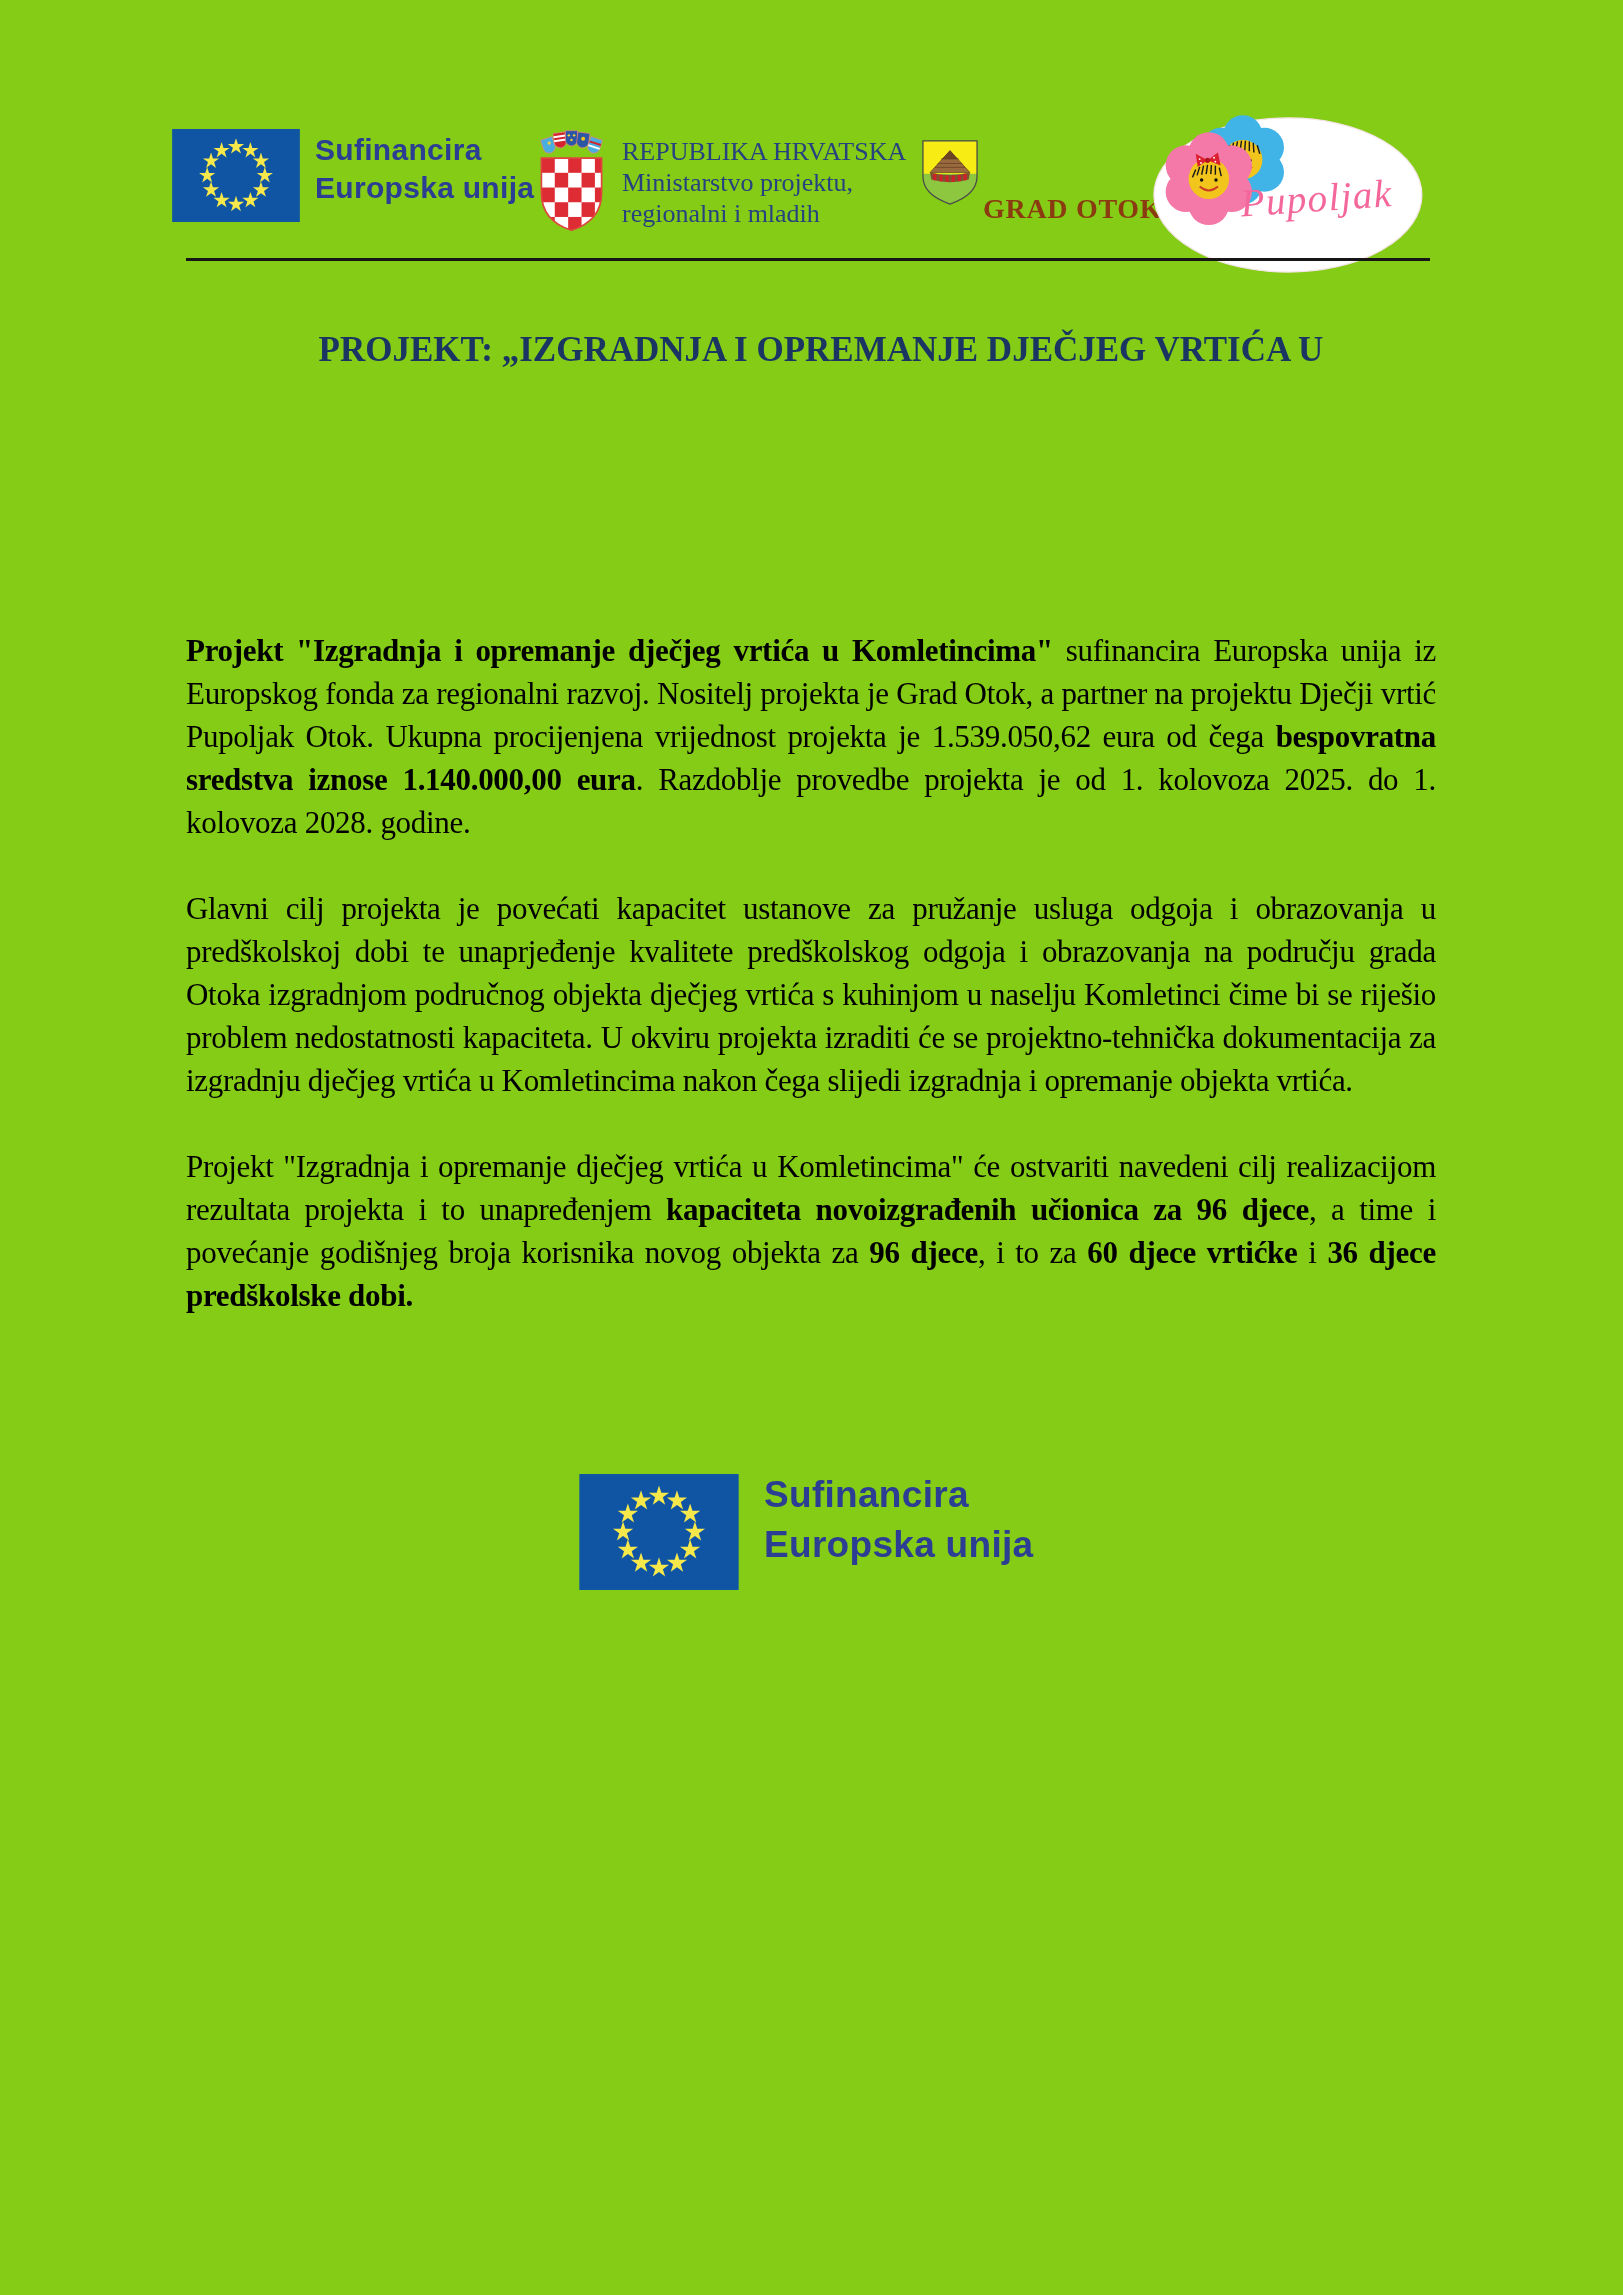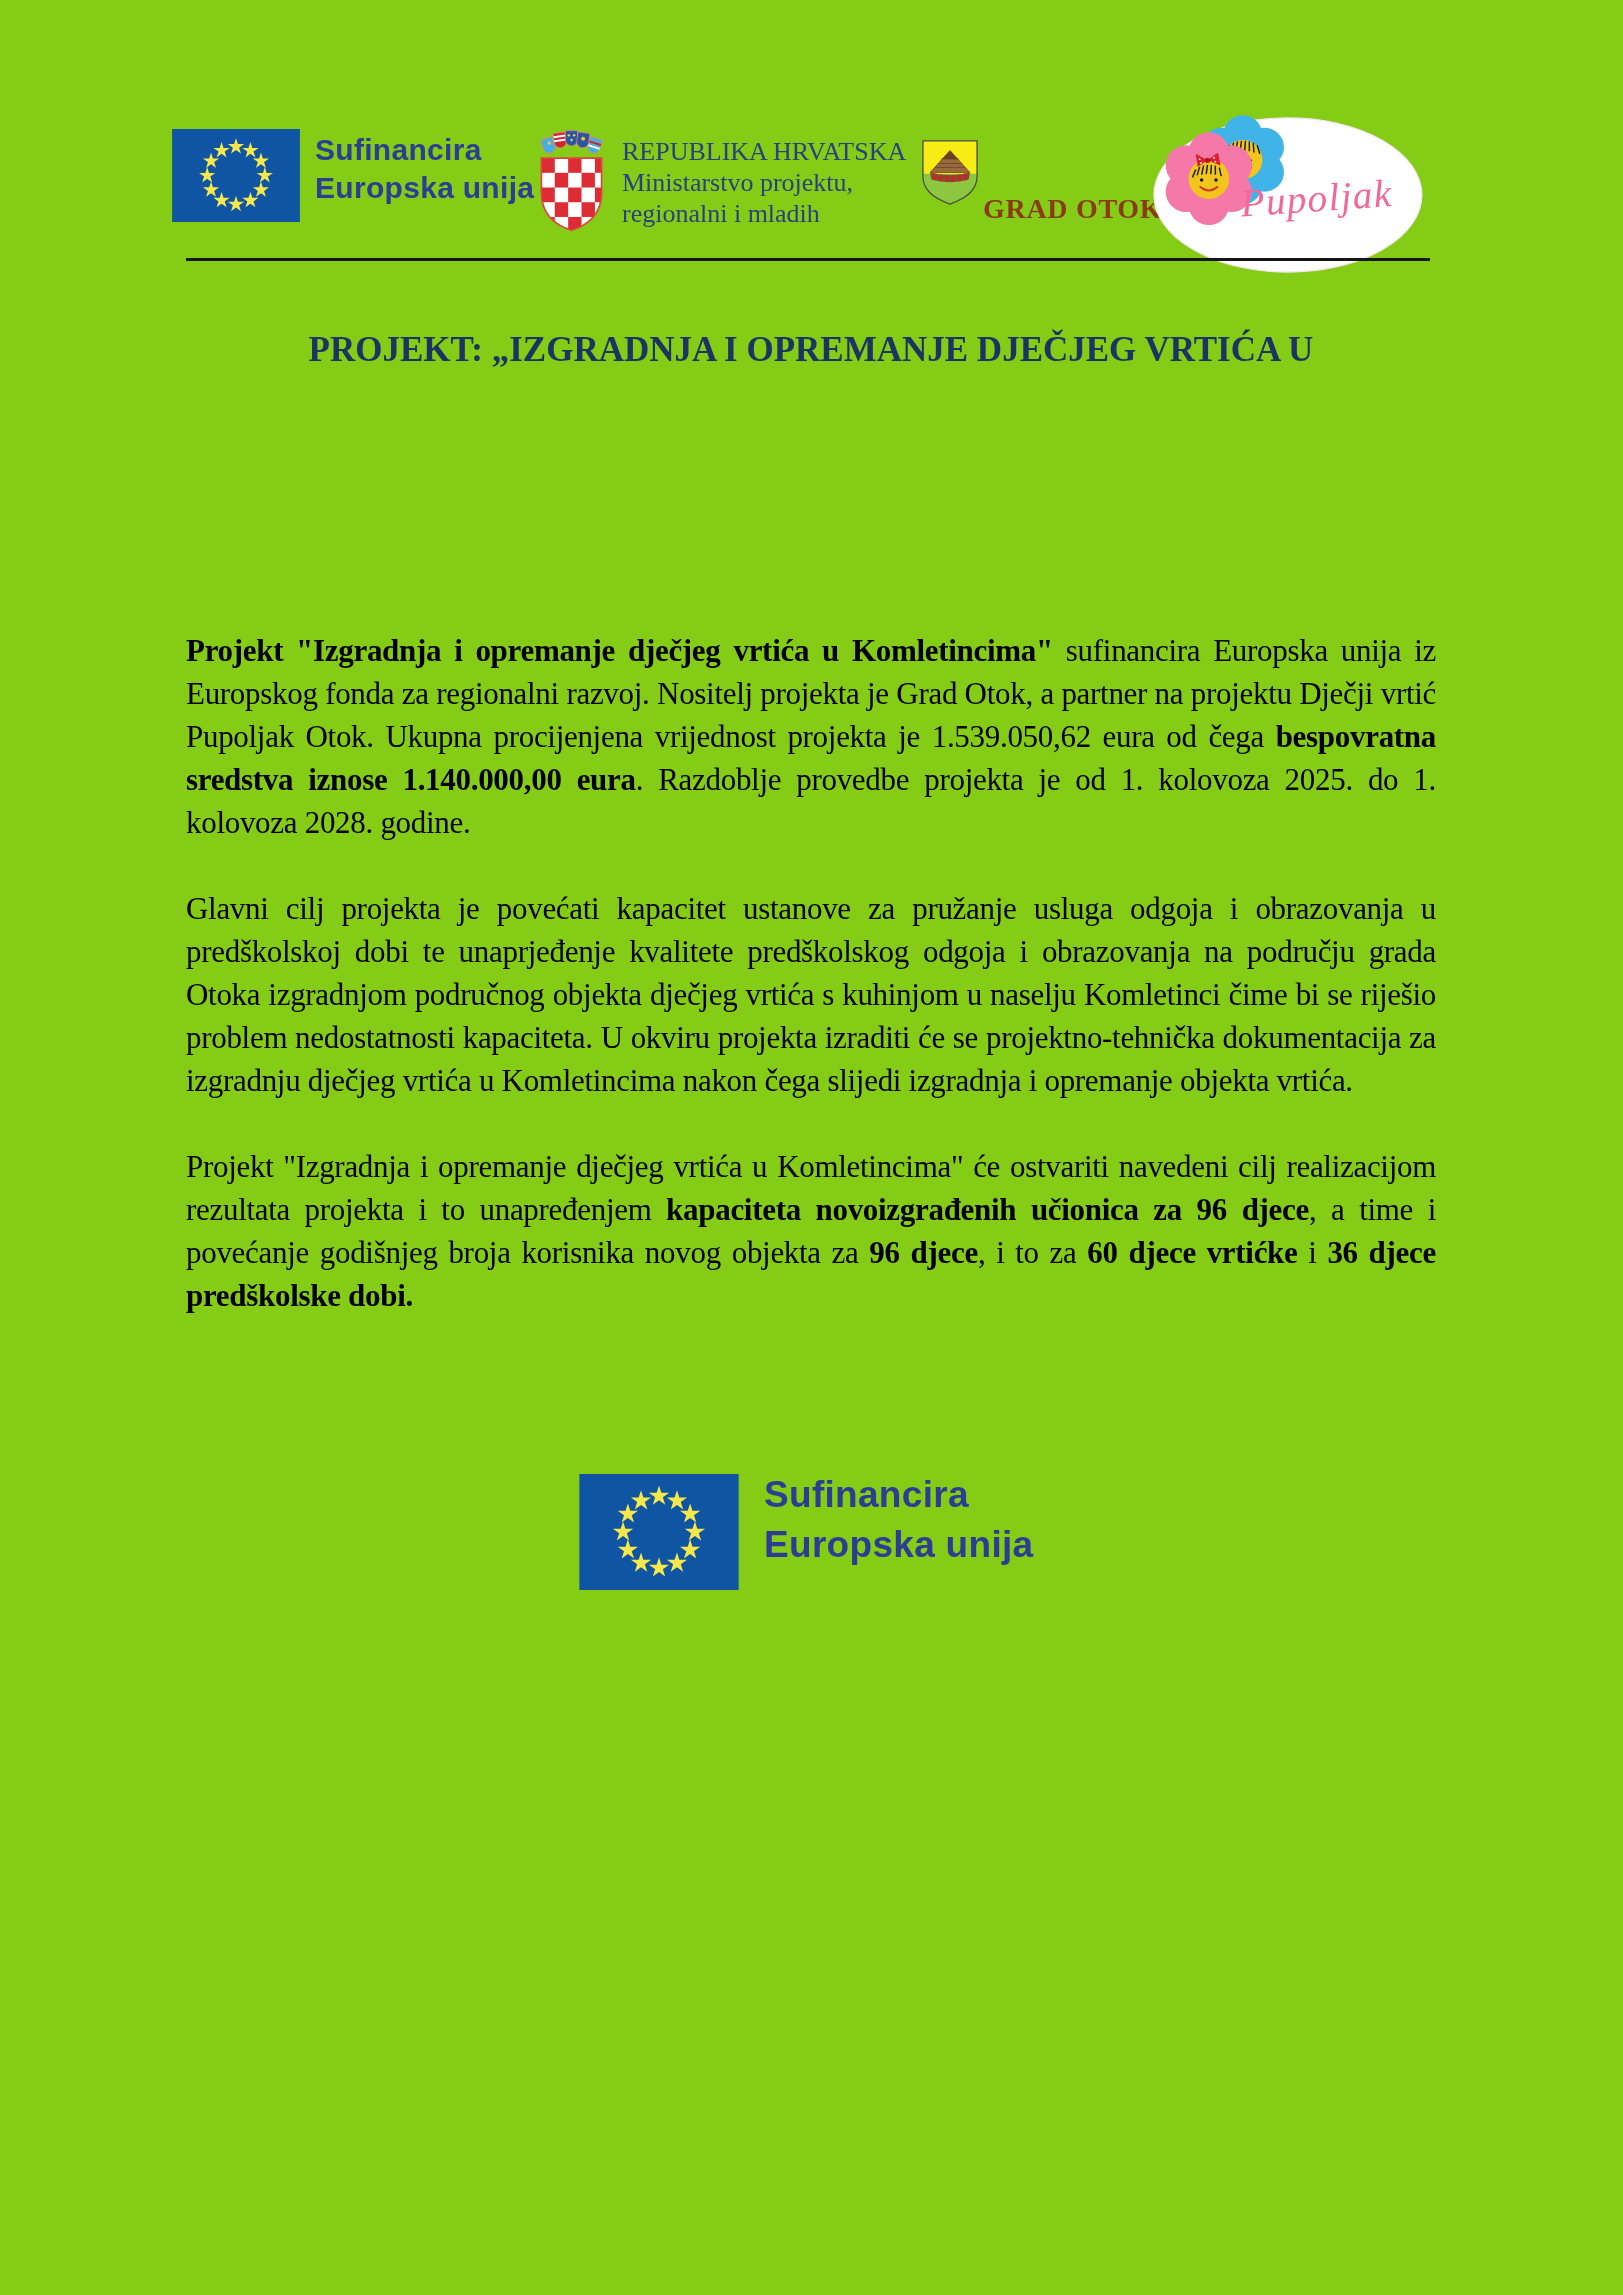--- a/index.html
+++ b/index.html
@@ -25,21 +25,21 @@
     font-size:28px;font-weight:bold;color:var(--grad_otok_brown);
     letter-spacing:0.7px;
     margin-top:12px;
   }
   .divider{
     left:186px;top:258px;width:1244px;height:2.6px;background:#161616;
   }
 
   
   .title{
-    left:186px;top:326px;width:1250px;text-align:center;
+    left:196px;top:326px;width:1250px;text-align:center;
     color:var(--title_navy);font-weight:bold;font-size:35px;
   }
   .title .t-line{line-height:47px;}
   .title .t1{margin-bottom:34px;}
 
   
   .body-text{
     left:186px;top:629px;width:1250px;color:#000;
   }
   .para{

